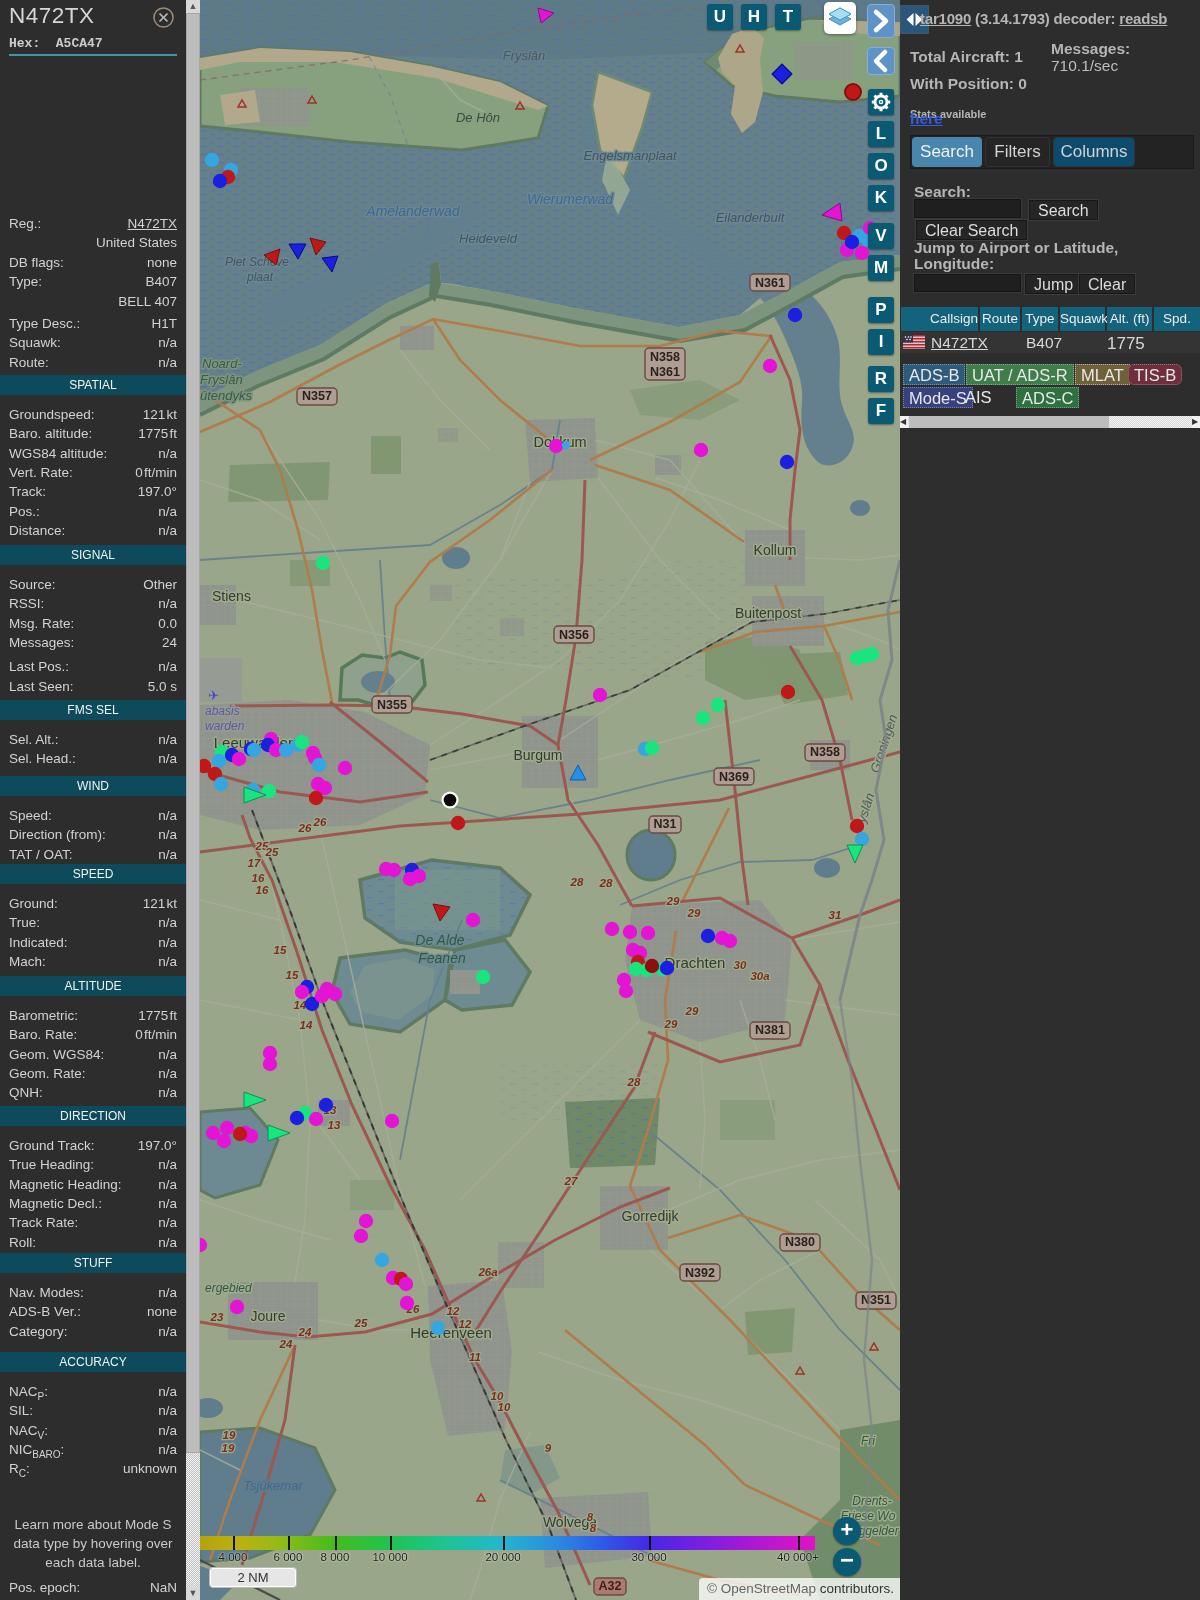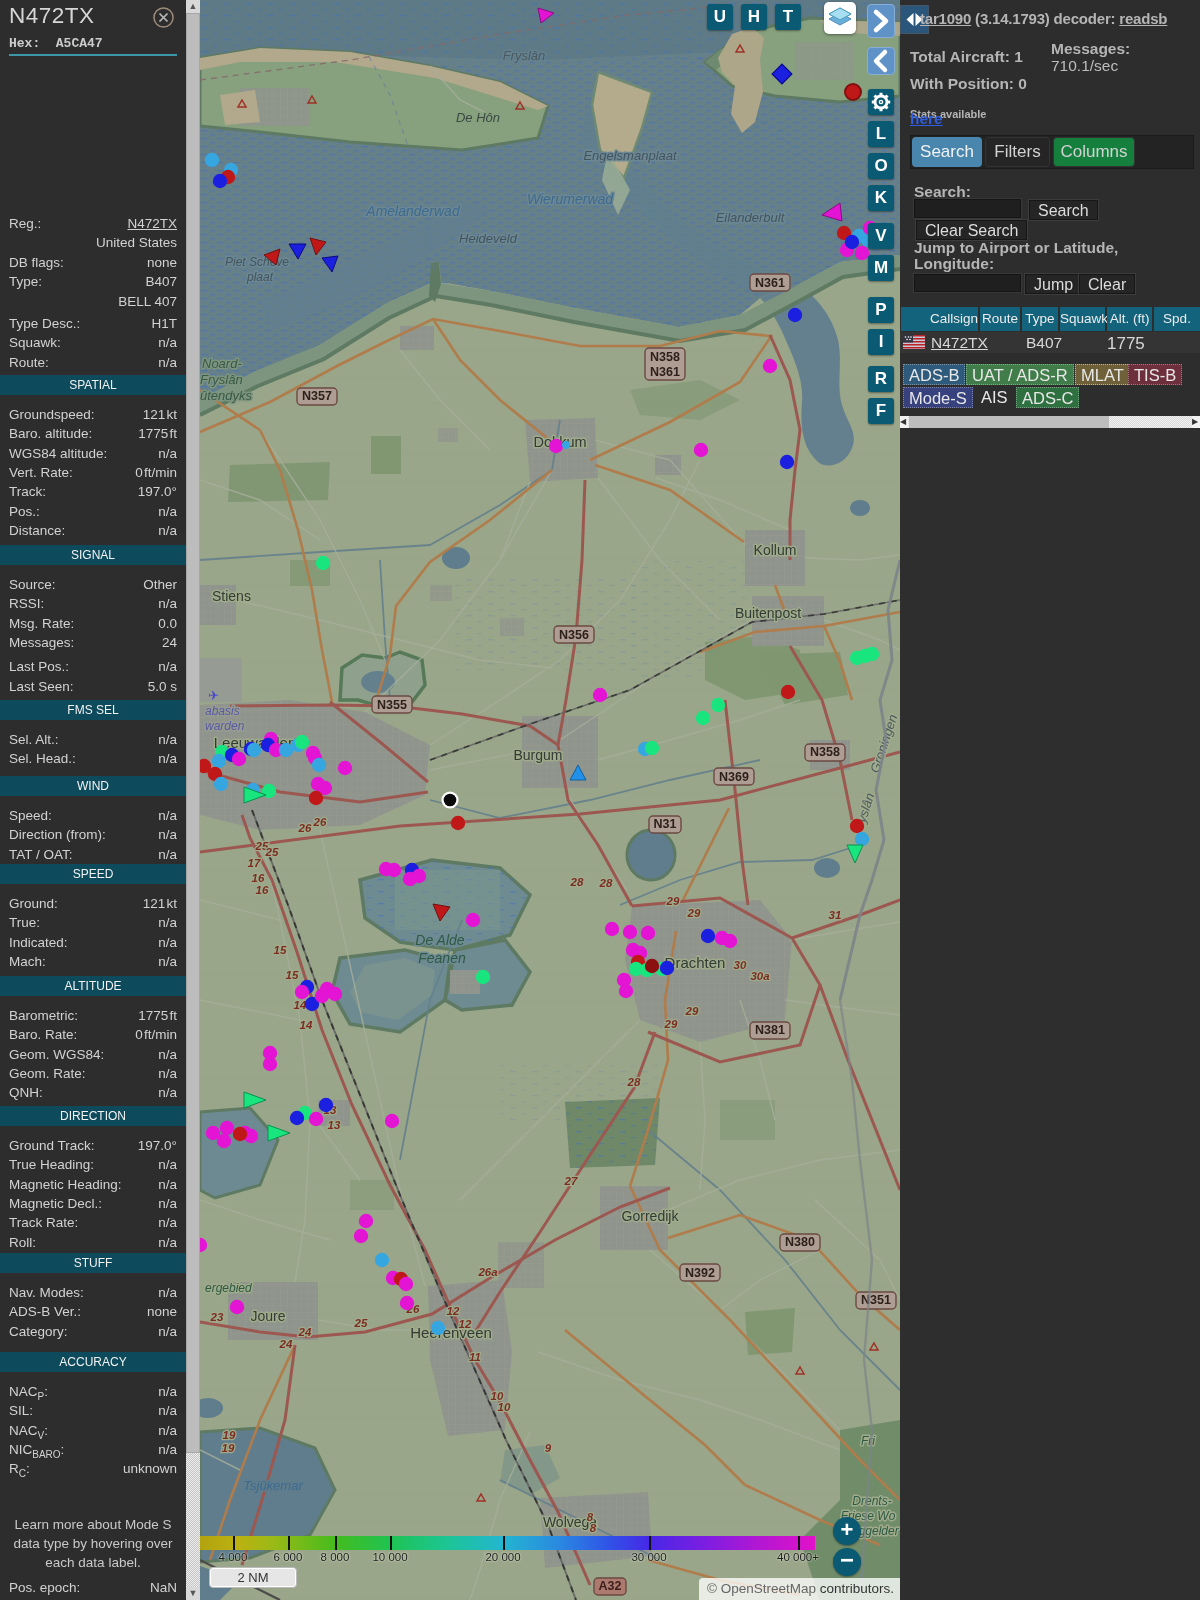--- a/index.html
+++ b/index.html
@@ -747,21 +747,21 @@
     <div style="position:absolute;left:20px;top:10px;font-size:15px;white-space:nowrap;letter-spacing:-0.2px;" class="rp-b"><span style="text-decoration:underline;">tar1090</span> (3.14.1793) decoder: <span style="text-decoration:underline;">readsb</span></div>
     <div style="position:absolute;left:10px;top:48px;font-size:15.5px;" class="rp-b">Total Aircraft: <span style="font-weight:bold;">1</span></div>
     <div style="position:absolute;left:151px;top:40px;font-size:15.5px;" class="rp-b">Messages:</div>
     <div style="position:absolute;left:151px;top:57px;font-size:15.5px;color:#bdbdbd;">710.1/sec</div>
     <div style="position:absolute;left:10px;top:75px;font-size:15.5px;" class="rp-b">With Position: 0</div>
     <div style="position:absolute;left:10px;top:108px;font-size:11px;" class="rp-b">Stats available</div>
     <div style="position:absolute;left:10px;top:110px;font-size:15.5px;font-weight:bold;color:#2f5fe0;text-decoration:underline;">here</div>
     <div style="position:absolute;left:10px;top:135px;width:284px;height:34px;background:#232323;border:1px solid #1a1a1a;">
       <div style="position:absolute;left:1px;top:1px;width:70px;height:30px;background:#4886ad;border-radius:4px;color:#f2f2f2;font-size:17px;text-align:center;line-height:30px;">Search</div>
       <div style="position:absolute;left:74px;top:1px;width:65px;height:30px;background:#252525;border:1px solid #333;border-radius:4px;color:#d2d2d2;font-size:17px;text-align:center;line-height:28px;">Filters</div>
-      <div style="position:absolute;left:142px;top:1px;width:82px;height:30px;background:#15803d;border:1px solid #333;border-radius:4px;color:#d2d2d2;font-size:17px;text-align:center;line-height:28px;">Columns</div>
+      <div style="position:absolute;left:142px;top:1px;width:82px;height:30px;background:#0c4a6e;border:1px solid #333;border-radius:4px;color:#d2d2d2;font-size:17px;text-align:center;line-height:28px;">Columns</div>
     </div>
     <div style="position:absolute;left:14px;top:183px;font-size:15.5px;" class="rp-b">Search:</div>
     <div style="position:absolute;left:14px;top:199px;width:107px;height:19px;background:#1f1f1f;border:1px solid #151515;outline:1px solid #383838;"></div>
     <div class="btn" style="position:absolute;left:129px;top:200px;">Search</div>
     <div class="btn" style="position:absolute;left:16px;top:220px;">Clear Search</div>
     <div style="position:absolute;left:14px;top:240px;font-size:15.5px;line-height:16px;" class="rp-b">Jump to Airport or Latitude,<br>Longitude:</div>
     <div style="position:absolute;left:14px;top:274px;width:107px;height:18px;background:#1f1f1f;border:1px solid #151515;outline:1px solid #383838;"></div>
     <div class="btn" style="position:absolute;left:125px;top:274px;">Jump</div>
     <div class="btn" style="position:absolute;left:179px;top:274px;">Clear</div>
     <div style="position:absolute;left:0;top:307px;width:300px;height:24px;background:#2d2d2d;">
@@ -788,23 +788,23 @@
         <circle cx="4" cy="4.5" r="0.8" fill="#fff"></circle>
         <circle cx="7" cy="4.5" r="0.8" fill="#fff"></circle>
 </svg>
 <span style="position:absolute;left:31px;top:2px;font-size:15.5px;color:#d8d8d8;text-decoration:underline;">N472TX</span>
 <span style="position:absolute;left:126px;top:2px;font-size:15.5px;color:#d8d8d8;">B407</span>
 <span style="position:absolute;left:207px;top:2px;width:42px;text-align:left;font-size:17px;color:#d8d8d8;">1775</span>
 </div>
     <div class="tag" style="position:absolute;left:3px;top:364px;background:#2e5b7c;">ADS-B</div>
     <div class="tag" style="position:absolute;left:66px;top:364px;background:#417d4a;">UAT / ADS-R</div>
     <div class="tag" style="position:absolute;left:175px;top:364px;background:#6e6038;border-color:#caa;">MLAT</div>
-    <div class="tag" style="position:absolute;left:228px;top:364px;background:#6e2f3d;">TIS-B</div>
+    <div class="tag" style="position:absolute;left:228px;top:364px;background:#6e2f3d;border-radius:6px;">TIS-B</div>
     <div class="tag" style="position:absolute;left:3px;top:387px;background:#37417e;">Mode-S</div>
-    <div class="tag" style="position:absolute;left:76px;top:387px;border:none;">AIS</div>
+    <div class="tag" style="position:absolute;left:60px;top:387px;border:none;">AIS</div>
     <div class="tag" style="position:absolute;left:116px;top:387px;background:#2f7040;">ADS-C</div>
     <div style="position:absolute;left:0;top:416px;width:300px;height:12px;background:#f2f2f2;">
 <div class="sdots" style="position:absolute;left:0;top:0;width:300px;height:12px;opacity:0.5;"></div>
 <div style="position:absolute;left:0;top:0;width:8px;height:12px;background:#f2f2f2;color:#333;font-size:8px;line-height:12px;">◀</div>
 <div style="position:absolute;right:0;top:0;width:8px;height:12px;background:#f2f2f2;color:#333;font-size:8px;line-height:12px;">▶</div>
 <div style="position:absolute;left:9px;top:0px;width:200px;height:12px;background:#bdbdbd;"></div>
     </div>
     <div style="position:absolute;left:0;top:429px;width:300px;height:1171px;background:#2e2e2e;"></div>
   </div>
 </body></html>

